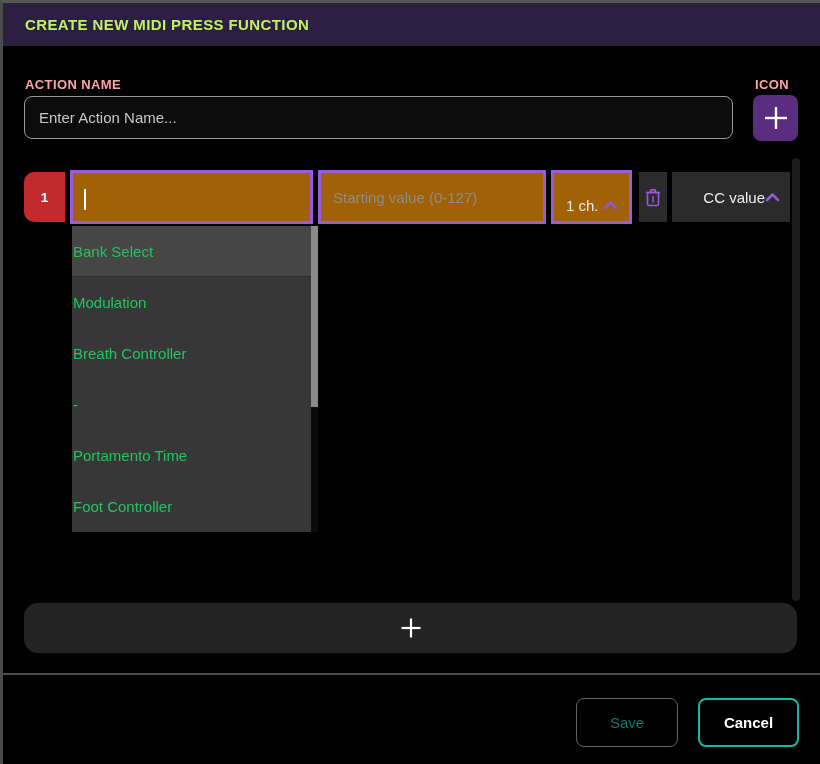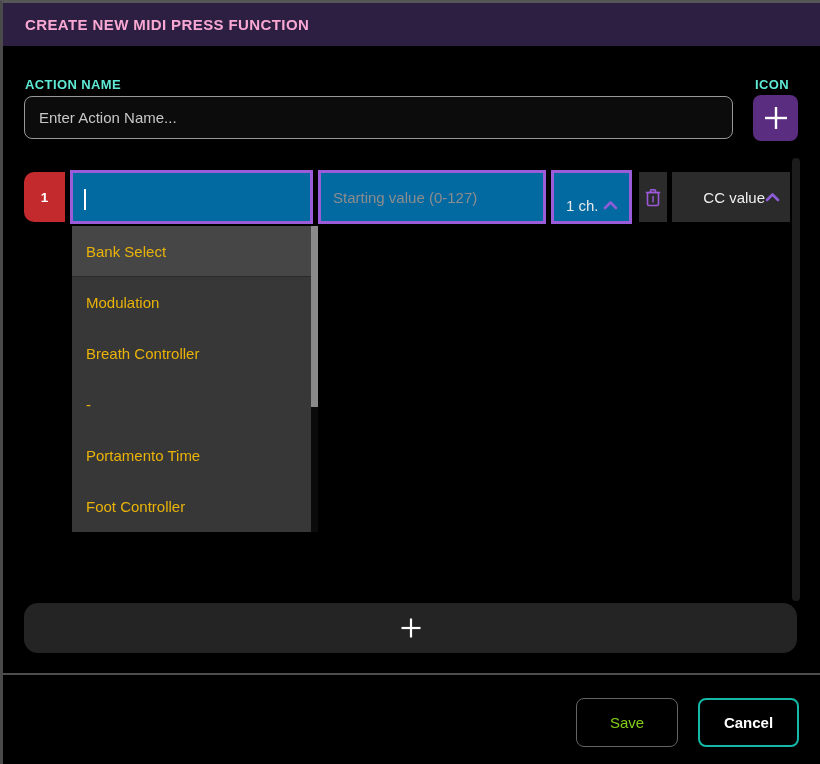--- a/index.html
+++ b/index.html
@@ -7,24 +7,24 @@
     position:relative;width:820px;height:764px;box-sizing:border-box;
     background:#000;overflow:hidden;
     border-top:3px solid #565656;border-left:3px solid #4a4a4a;
     font-family:"Liberation Sans", sans-serif;
     -webkit-font-smoothing:antialiased;
   }
   .abs{position:absolute;box-sizing:border-box;}
 
   
   .titlebar{left:0;top:0;width:817px;height:43px;background:#2d1f42;display:flex;align-items:center;}
-  .titlebar .title{color:#f9a8d4;font-size:15px;font-weight:600;letter-spacing:.4px;margin-left:22px;}
+  .titlebar .title{color:#bef264;font-size:15px;font-weight:600;letter-spacing:.4px;margin-left:22px;}
 
   
-  .field-label{color:#5eead4;font-size:13px;font-weight:600;letter-spacing:.4px;}
+  .field-label{color:#fca5a5;font-size:13px;font-weight:600;letter-spacing:.4px;}
 
   
   .action-input{
     left:21px;top:93px;width:709px;height:43px;background:#0c0c0c;
     border:1.5px solid #989898;border-radius:8px;color:#e8e8e8;
     font-size:15px;padding:16px 14px;outline:none;
     font-family:"Liberation Sans", sans-serif;
   }
   .action-input::placeholder{color:#c7c7c7;opacity:1;}
 
@@ -34,61 +34,61 @@
     border-radius:8px;display:flex;align-items:center;justify-content:center;cursor:pointer;padding:0;
   }
 
   
   .row-badge{
     left:21px;top:169px;width:41px;height:50px;background:#c32a2e;
     border-radius:10px 0 0 10px;display:flex;align-items:center;justify-content:center;
     color:#fff;font-size:13.5px;font-weight:700;
   }
   .field{
-    background:#0369a1;border:3px solid #9a5cd8;color:#e9e9e9;font-size:15px;
+    background:#a16207;border:3px solid #9a5cd8;color:#e9e9e9;font-size:15px;
   }
   .cc-input{left:67px;top:167px;width:243px;height:54px;}
   .caret{position:absolute;left:11px;top:16px;width:1.5px;height:21px;background:#fdfdfd;}
   .start-input{
     left:315px;top:167px;width:228px;height:54px;padding:0 12px;outline:none;
     font-family:"Liberation Sans", sans-serif;
   }
   .start-input::placeholder{color:#8d8d8d;opacity:1;}
   .channel-select{
     left:548px;top:167px;width:81px;height:54px;display:flex;align-items:center;
     justify-content:space-between;padding:16px 11px 0 12px;cursor:pointer;
   }
   .seg{background:#2b2b2b;display:flex;align-items:center;}
   .trash-seg{left:636px;top:169px;width:28px;height:50px;justify-content:center;cursor:pointer;border:none;padding:0;}
   .type-select{left:669px;top:169px;width:118px;height:50px;justify-content:flex-end;padding:0 10px 0 12px;cursor:pointer;color:#efefef;font-size:15px;}
 
   
   .dropdown{left:69px;top:223px;width:246px;height:306px;background:#373737;z-index:5;}
   .dd-list{position:absolute;left:0;top:0;width:239px;height:306px;overflow:hidden;}
-  .dd-item{height:51px;display:flex;align-items:center;padding-left:14px;color:#eab308;font-size:15px;cursor:pointer;}
+  .dd-item{height:51px;display:flex;align-items:center;padding-left:1px;color:#22c55e;font-size:15px;cursor:pointer;}
   .dd-item.highlighted{background:#464646;border-bottom:1px solid #2a2a2a;height:50px;}
   .dd-sb-track{position:absolute;right:0;top:0;width:7px;height:306px;background:#0b0b0b;}
   .dd-sb-thumb{position:absolute;right:0;top:0;width:7px;height:181px;background:#8a8a8a;}
 
   
   .dlg-scrollbar{left:789px;top:155px;width:8px;height:443px;background:#1c1c1c;border-radius:4px;}
 
   
   .add-bar{
     left:21px;top:600px;width:773px;height:50px;background:#242424;border:none;
     border-radius:14px;display:flex;align-items:center;justify-content:center;cursor:pointer;
   }
 
   
   .footer-divider{left:0;top:670px;width:817px;height:2px;background:#4d4d4d;}
   .btn{
     position:absolute;top:695px;height:49px;border-radius:8px;background:transparent;
     font-family:"Liberation Sans", sans-serif;font-size:15px;cursor:pointer;
   }
-  .btn-save{left:573px;width:102px;border:1.5px solid #646464;color:#84cc16;}
+  .btn-save{left:573px;width:102px;border:1.5px solid #646464;color:#0f766e;}
   .btn-cancel{left:695px;width:101px;border:2px solid #14b8a6;color:#ffffff;font-weight:600;}
 </style>
 </head>
 <body>
 
 <div class="window">
 
   <div class="abs titlebar">
     <span class="title">CREATE NEW MIDI PRESS FUNCTION</span>
   </div>

